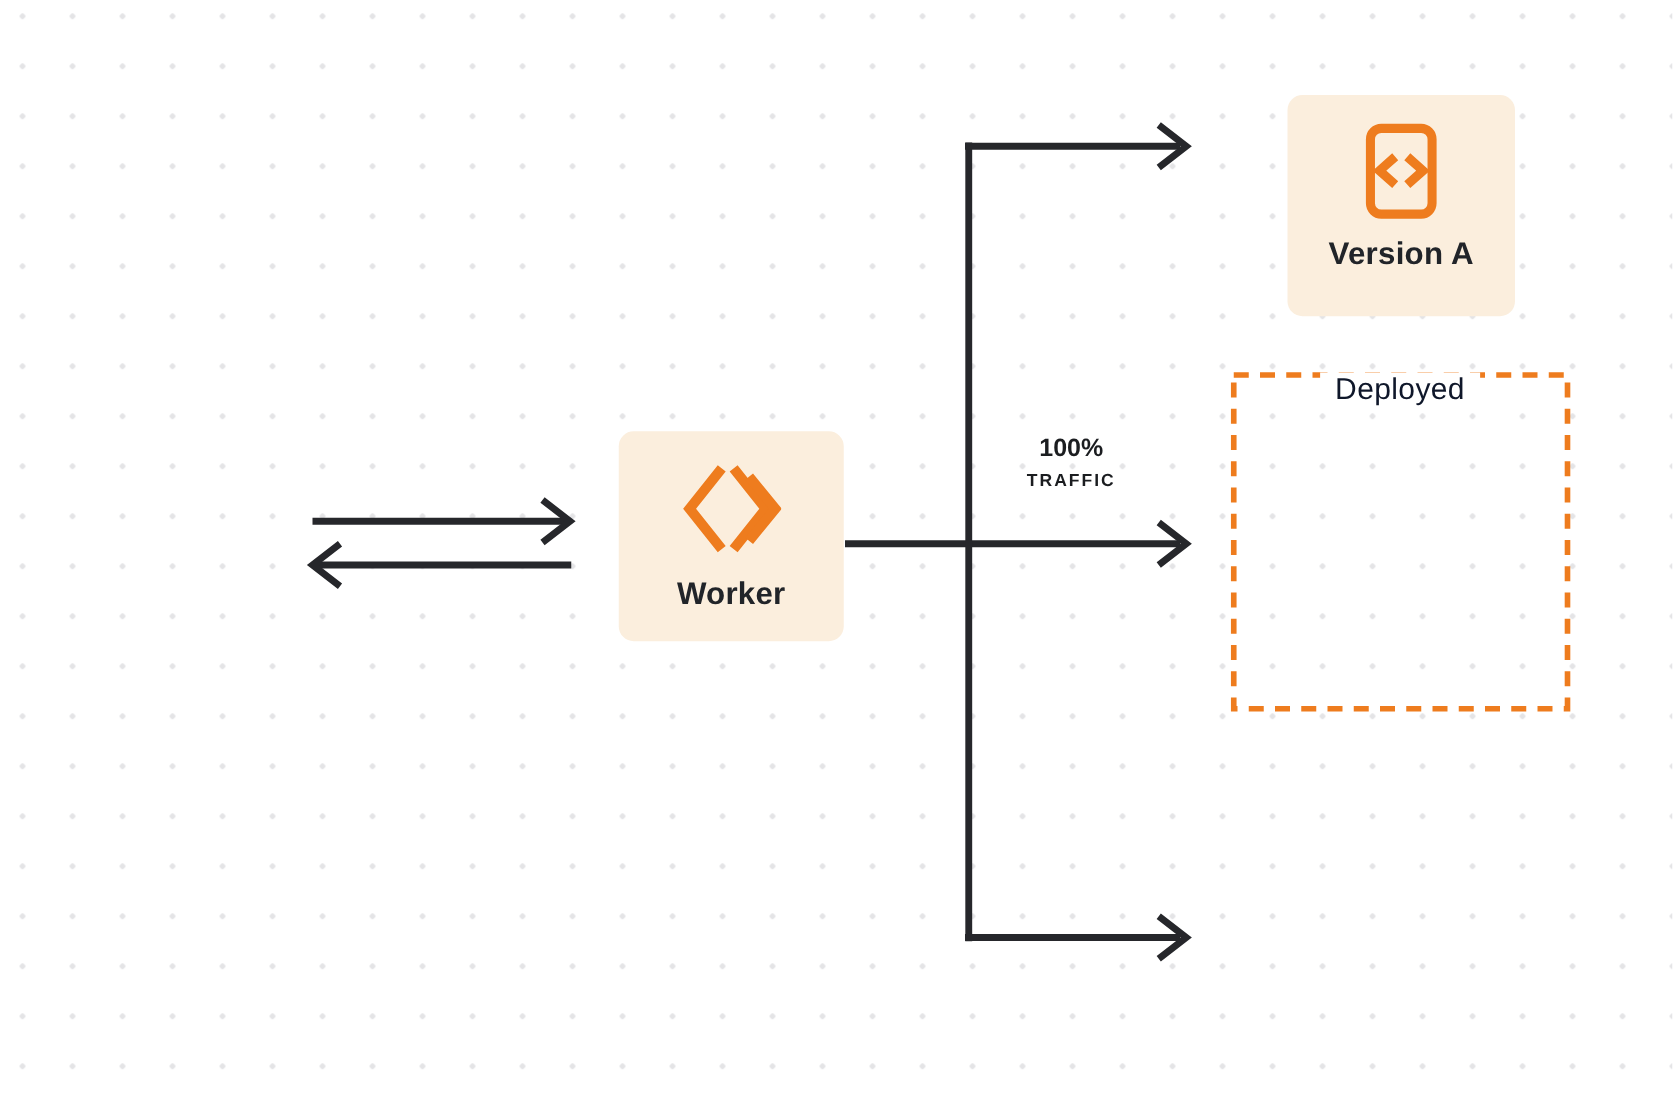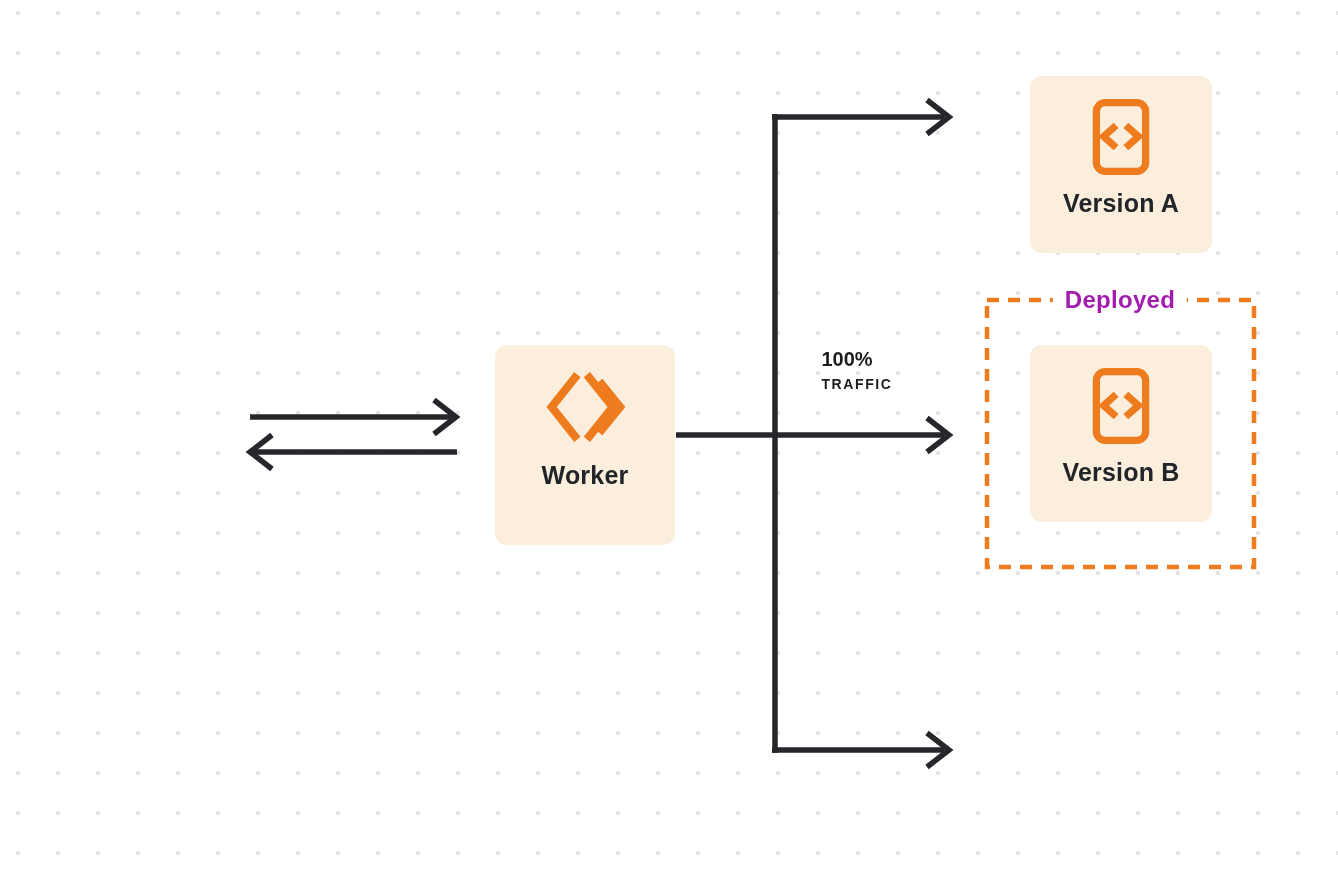--- a/index.html
+++ b/index.html
@@ -39,21 +39,21 @@
     letter-spacing: 0.2px;
   }
   .client {
     left: 30px; top: 344px;
     width: 182px; height: 181px;
     background: #f4f5f6;
     border-radius: 10px;
   }
   .worker {
     left: 495px; top: 345px;
-    width: 180px; height: 200px;
+    width: 180px; height: 168px;
     background: #fbeedd;
     justify-content: flex-start;
     padding-top: 24px;
     box-sizing: border-box;
   }
   .worker .node-label { margin-top: 16px; }
   .version {
     left: 1030px;
     width: 182px; height: 177px;
     background: #fbeedd;
@@ -62,34 +62,35 @@
     box-sizing: border-box;
   }
   .version .node-label { margin-top: 13px; }
   .version-a { top: 30px; margin-top: 46px; }
   .version-b { top: 345px; }
   .version-c { top: 661px; height: 180px; }
   .traffic-label {
     position: absolute;
     left: 857px; top: 349px;
     transform: translateX(-50%);
+    text-align: center;
     color: #1b1d20;
     font-weight: 700;
     line-height: 1;
   }
   .traffic-line1 { display: block; font-size: 20px; }
   .traffic-line2 { display: block; font-size: 14px; letter-spacing: 1.6px; margin-top: 8px; }
   .deployed-label {
     position: absolute;
-    left: 1120px; top: 300px;
+    left: 1120px; top: 312px;
     transform: translate(-50%, -50%);
     background: #ffffff;
     padding: 0 12px;
-    color: #a21caf;
-    font-weight: 700;
+    color: #0f172a;
+    font-weight: 400;
     font-size: 24px;
     letter-spacing: 0.3px;
     white-space: nowrap;
   }
   .icon-wrap { display: block; line-height: 0; }
 </style>
 </head>
 <body>
 
 <div class="canvas">
@@ -137,25 +138,15 @@
     <span class="icon-wrap">
       <svg width="58" height="78" viewBox="0 0 60 80" fill="none" stroke="#ee7c1e" stroke-width="7.5" stroke-linecap="butt" stroke-linejoin="miter">
         <rect x="4.5" y="4.5" width="51" height="71" rx="9"></rect>
         <polyline points="25,28 12,39.5 25,51"></polyline>
         <polyline points="35,28 48,39.5 35,51"></polyline>
       </svg>
     </span>
     <span class="node-label">Version A</span>
   </div>
 
-  <div class="node version version-b">
-    <span class="icon-wrap">
-      <svg width="58" height="78" viewBox="0 0 60 80" fill="none" stroke="#ee7c1e" stroke-width="7.5" stroke-linecap="butt" stroke-linejoin="miter">
-        <rect x="4.5" y="4.5" width="51" height="71" rx="9"></rect>
-        <polyline points="25,28 12,39.5 25,51"></polyline>
-        <polyline points="35,28 48,39.5 35,51"></polyline>
-      </svg>
-    </span>
-    <span class="node-label">Version B</span>
-  </div>
 
 
 </div>
 
 </body></html>

